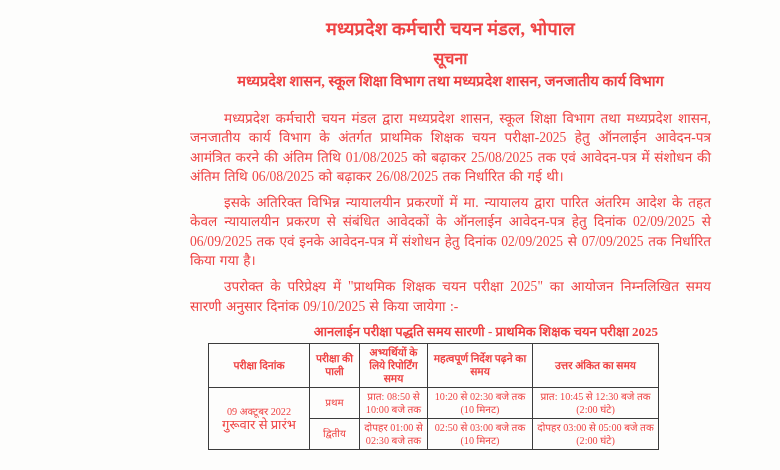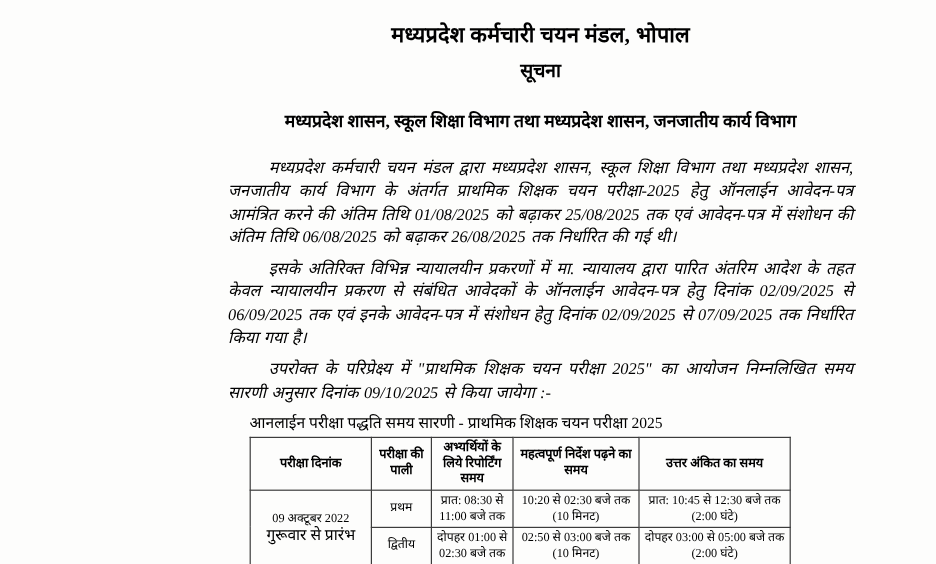--- a/index.html
+++ b/index.html
@@ -3,64 +3,63 @@
 <meta charset="utf-8">
 <style>
   * { margin:0; padding:0; box-sizing:border-box; }
   html,body { background:#ffffff; }
   .page {
     position:relative;
     width:780px; height:470px;
     background:#fdfdfc;
     overflow:hidden;
     font-family:"Liberation Serif","DejaVu Serif",serif;
-    color:#000000;
+    color:#ef4444;
   }
   .content {
     position:absolute;
     left:190px; top:16px;
     width:521px;
   }
   .org-title {
     text-align:center;
     font-size:18px;
     font-weight:bold;
     letter-spacing:0.2px;
   }
   .notice-label-wrap { text-align:center; margin-top:7px; }
   .notice-label {
     display:inline-block;
     font-size:16px;
     font-weight:bold;
     text-underline-offset:2px;
   }
   .subject {
-    margin-top:21px;
     text-align:center;
     font-weight:bold;
     font-size:14.6px;
     line-height:24px;
   }
   .body-paras { margin-top:16px; }
   .para {
     font-size:13.6px;
     line-height:19.3px;
     text-align:justify;
     text-indent:34px;
     margin-bottom:7px;
     word-spacing:1px;
-    font-style:italic;
   }
   .table-caption {
     margin-top:4px;
     width:450px;
     margin-left:18px;
-    text-align:left;
+    text-align:right;
     font-size:13px;
     line-height:17px;
+    font-weight:bold;
   }
   table.schedule {
     margin-left:18px;
     margin-top:3px;
     border-collapse:collapse;
     table-layout:fixed;
     width:450px;
     background:#fdfdfc;
   }
   table.schedule th, table.schedule td {
@@ -129,21 +128,21 @@
           <th>उत्तर अंकित का समय</th>
         </tr>
       </thead>
       <tbody>
         <tr>
           <td class="date-cell" rowspan="2">
             <div>09 अक्टूबर 2022</div>
             <div class="date-line2">गुरूवार से प्रारंभ</div>
           </td>
           <td>प्रथम</td>
-          <td>प्रात: 08:30 से 11:00 बजे तक</td>
+          <td>प्रात: 08:50 से 10:00 बजे तक</td>
           <td>10:20 से 02:30 बजे तक (10 मिनट)</td>
           <td>प्रात: 10:45 से 12:30 बजे तक (2:00 घंटे)</td>
         </tr>
         <tr>
           <td>द्वितीय</td>
           <td>दोपहर 01:00 से 02:30 बजे तक</td>
           <td>02:50 से 03:00 बजे तक (10 मिनट)</td>
           <td>दोपहर 03:00 से 05:00 बजे तक (2:00 घंटे)</td>
         </tr>
       </tbody>

